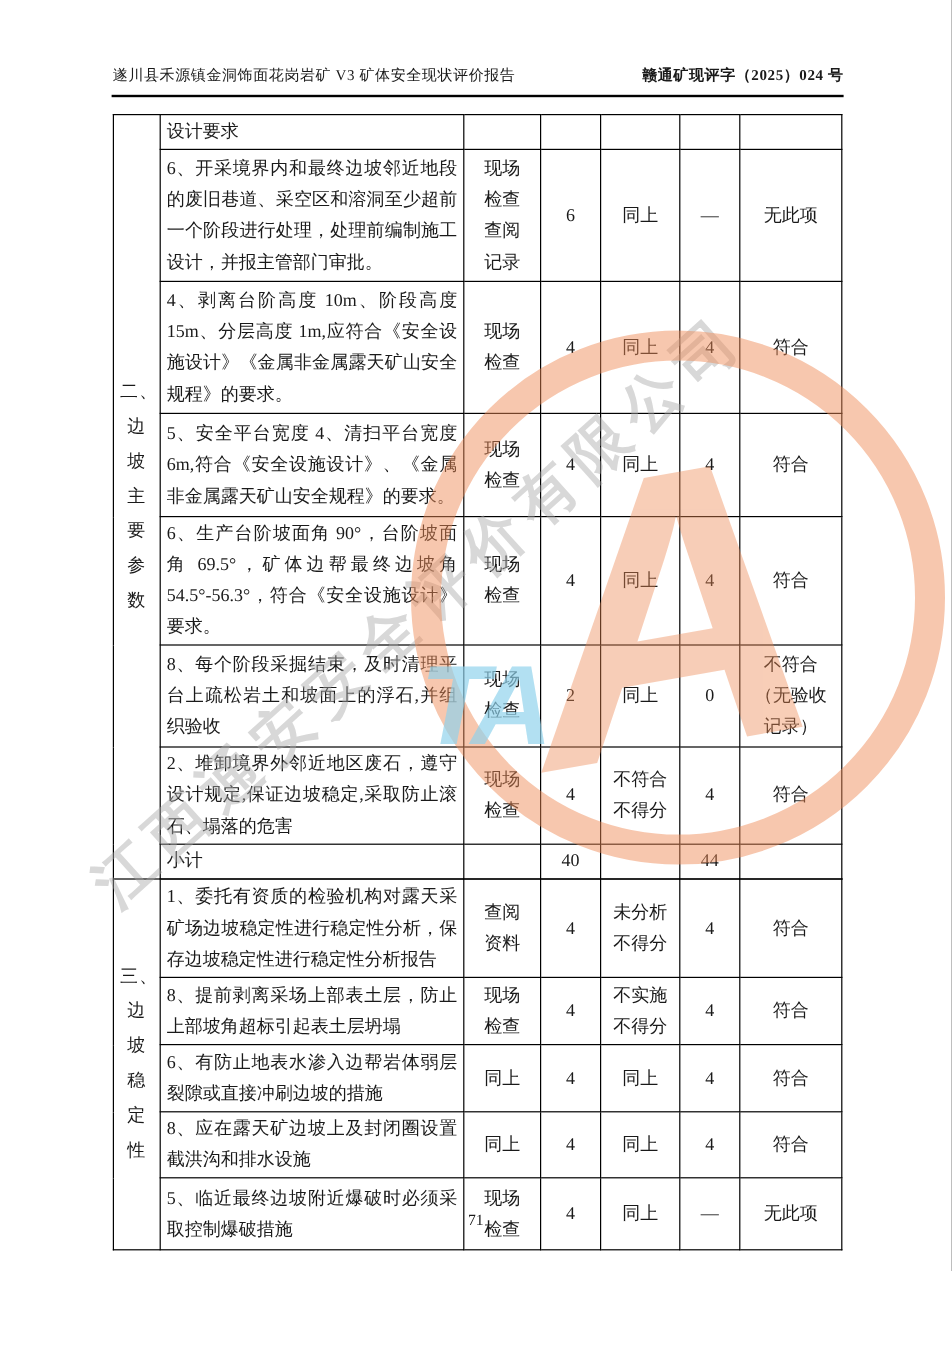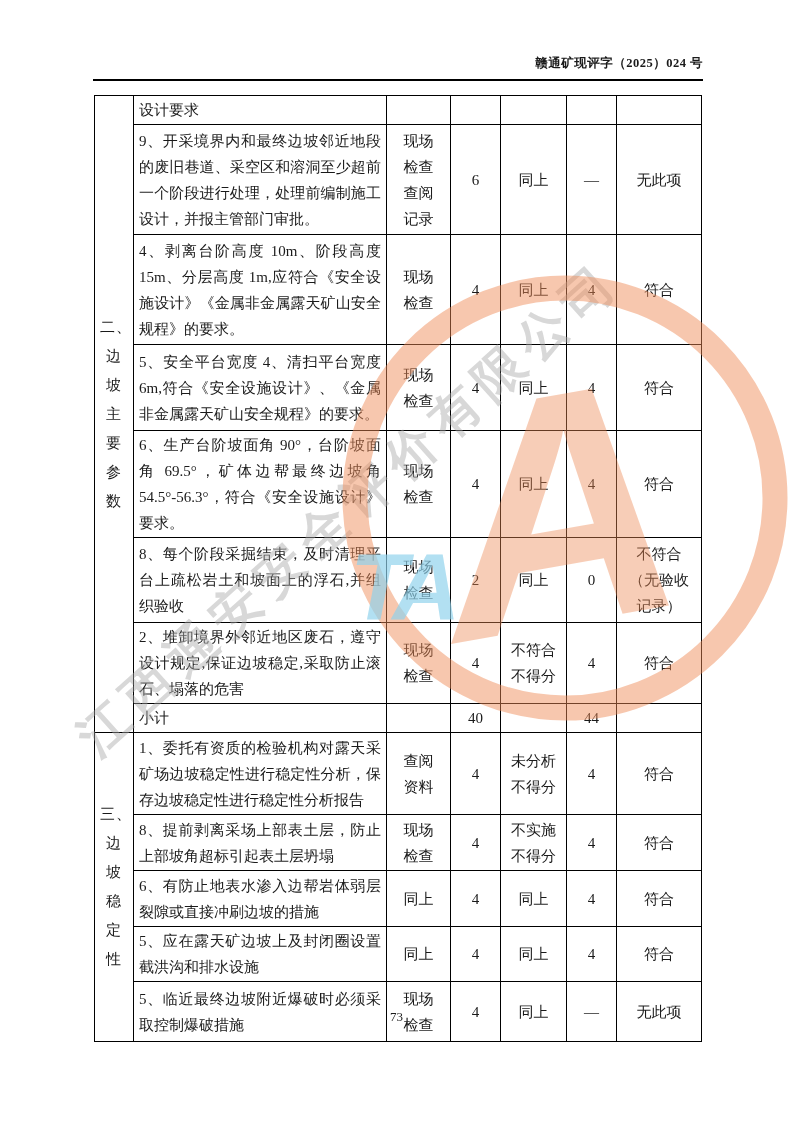--- a/index.html
+++ b/index.html
@@ -48,20 +48,21 @@
     color:var(--watermark-red,#d92f2f); opacity:0.82;
   }
   
   .pageno { position:absolute; left:0; right:0; top:1009px; text-align:center; font-size:13px; }
 </style>
 </head>
 <body>
 
 <div class="page">
 
+  <div class="hdr-left">遂川县禾源镇金洞饰面花岗岩矿 V3 矿体安全现状评价报告</div>
   <div class="hdr-right">赣通矿现评字（2025）024 号</div>
   <div class="hdr-rule"></div>
 
   <table class="eval">
     <colgroup>
       <col style="width:39px">
         <col style="width:253px">
         <col style="width:64px">
       <col style="width:50px">
         <col style="width:66px">
@@ -79,21 +80,21 @@
 参
 数</td>
         <td class="desc">设计要求</td>
         <td class="c"></td>
         <td class="c"></td>
         <td class="c"></td>
         <td class="c"></td>
         <td class="c"></td>
       </tr>
       <tr style="height:110px">
-        <td class="desc">9、开采境界内和最终边坡邻近地段的废旧巷道、采空区和溶洞至少超前一个阶段进行处理，处理前编制施工设计，并报主管部门审批。</td>
+        <td class="desc">6、开采境界内和最终边坡邻近地段的废旧巷道、采空区和溶洞至少超前一个阶段进行处理，处理前编制施工设计，并报主管部门审批。</td>
         <td class="c">现场
 检查
 查阅
 记录</td>
         <td class="c">6</td>
         <td class="c">同上</td>
         <td class="c">—</td>
         <td class="c">无此项</td>
       </tr>
       <tr style="height:110px">
@@ -182,21 +183,21 @@
       </tr>
       <tr style="height:56px">
         <td class="desc">6、有防止地表水渗入边帮岩体弱层裂隙或直接冲刷边坡的措施</td>
         <td class="c">同上</td>
         <td class="c">4</td>
         <td class="c">同上</td>
         <td class="c">4</td>
         <td class="c">符合</td>
       </tr>
       <tr style="height:54px">
-        <td class="desc">5、应在露天矿边坡上及封闭圈设置截洪沟和排水设施</td>
+        <td class="desc">8、应在露天矿边坡上及封闭圈设置截洪沟和排水设施</td>
         <td class="c">同上</td>
         <td class="c">4</td>
         <td class="c">同上</td>
         <td class="c">4</td>
         <td class="c">符合</td>
       </tr>
       <tr style="height:60px">
         <td class="desc">5、临近最终边坡附近爆破时必须采取控制爆破措施</td>
         <td class="c">现场
 检查</td>
@@ -210,14 +211,14 @@
 
   <div class="wm">
     <div class="wm-gray">江西通安安全评价有限公司</div>
     <svg class="wm-stamp" viewBox="0 0 480 470" width="480" height="470">
       <circle class="seal-ring" cx="235" cy="230" r="210" stroke-width="25"></circle>
       <text class="seal-a" x="225" y="355" font-size="330" text-anchor="middle" transform="rotate(-10 230 240)">A</text>
     </svg>
     <div class="wm-ta">TA</div>
   </div>
 
-  <div class="pageno">73</div>
+  <div class="pageno">71</div>
 </div>
 
 </body></html>

